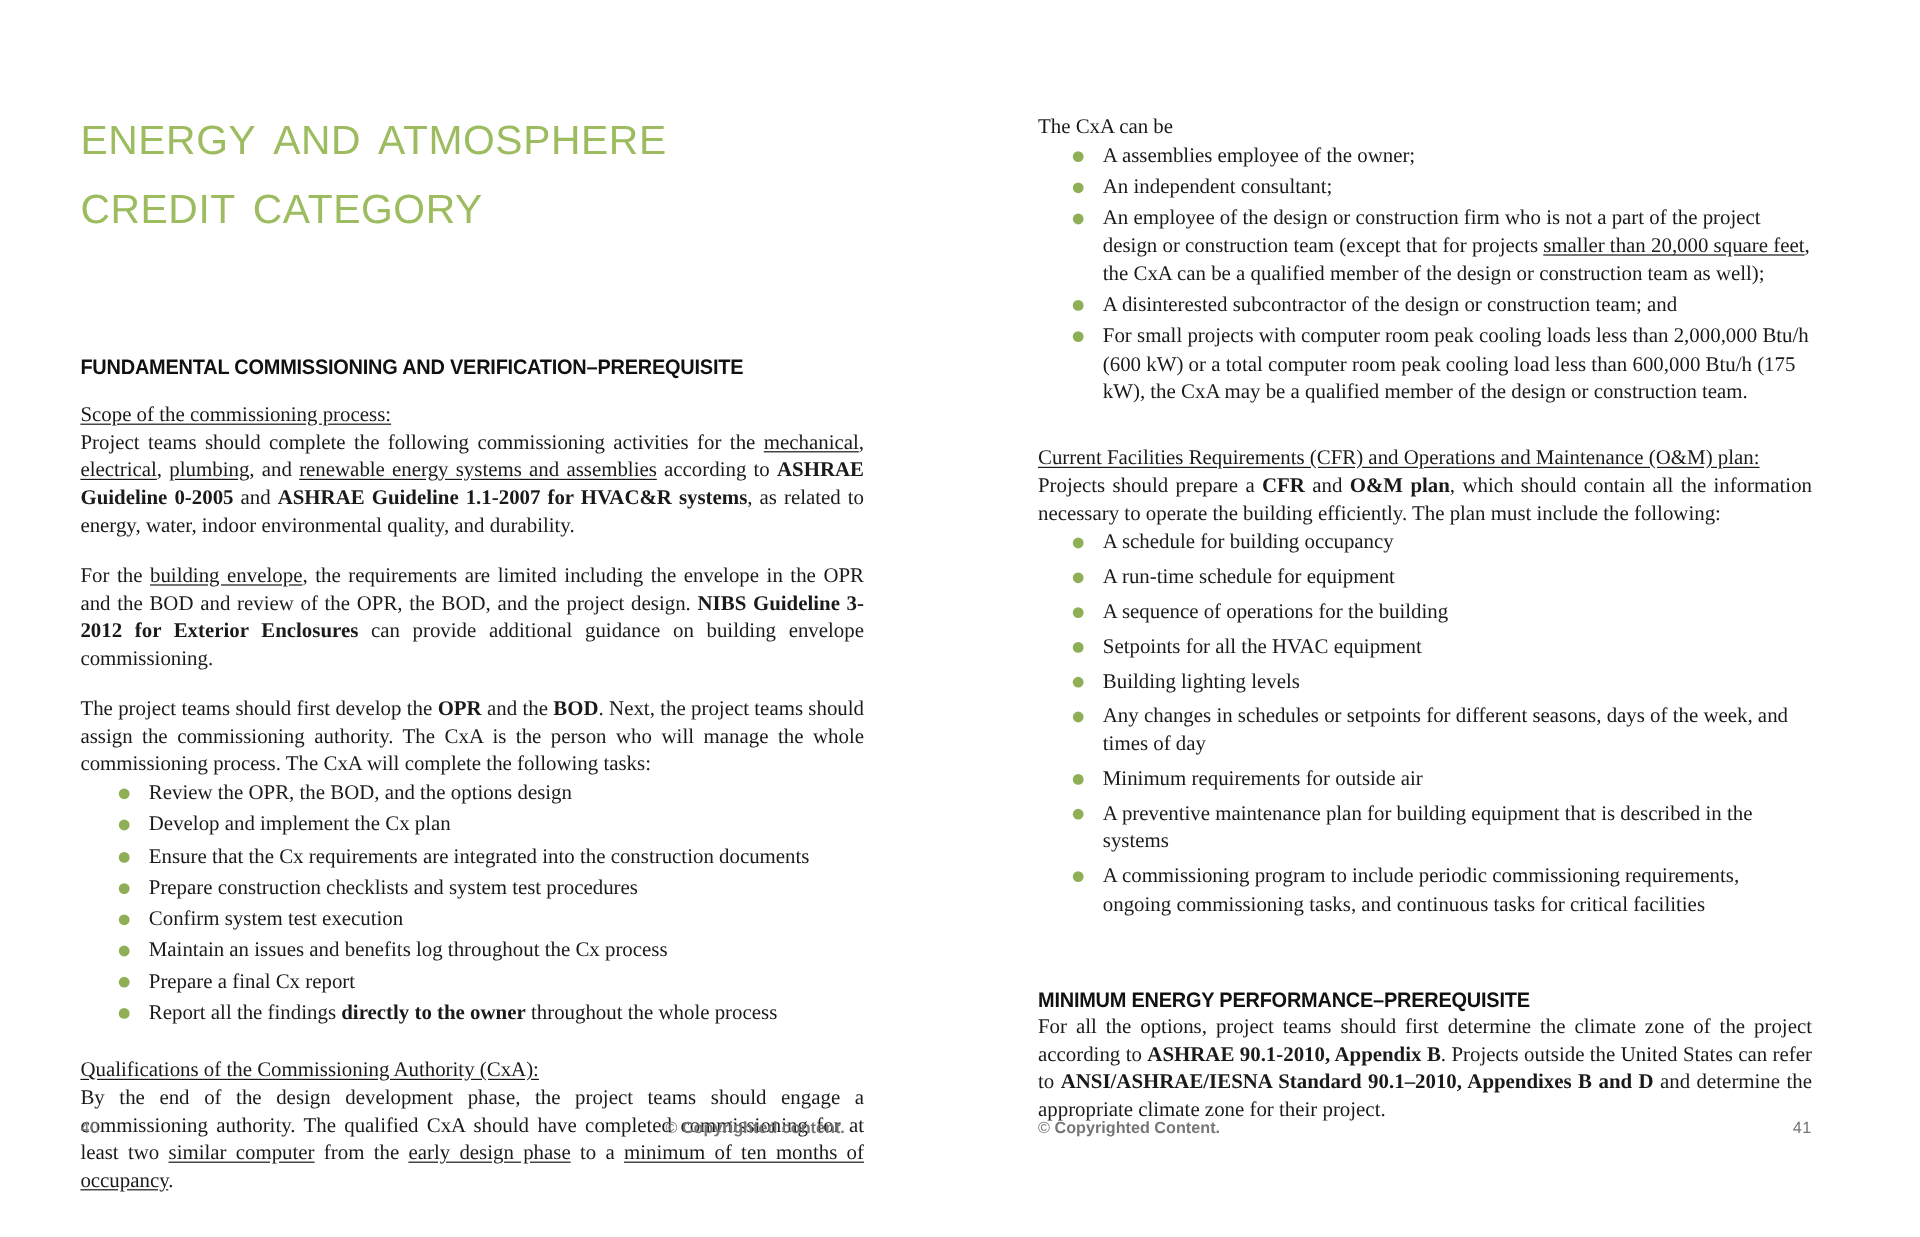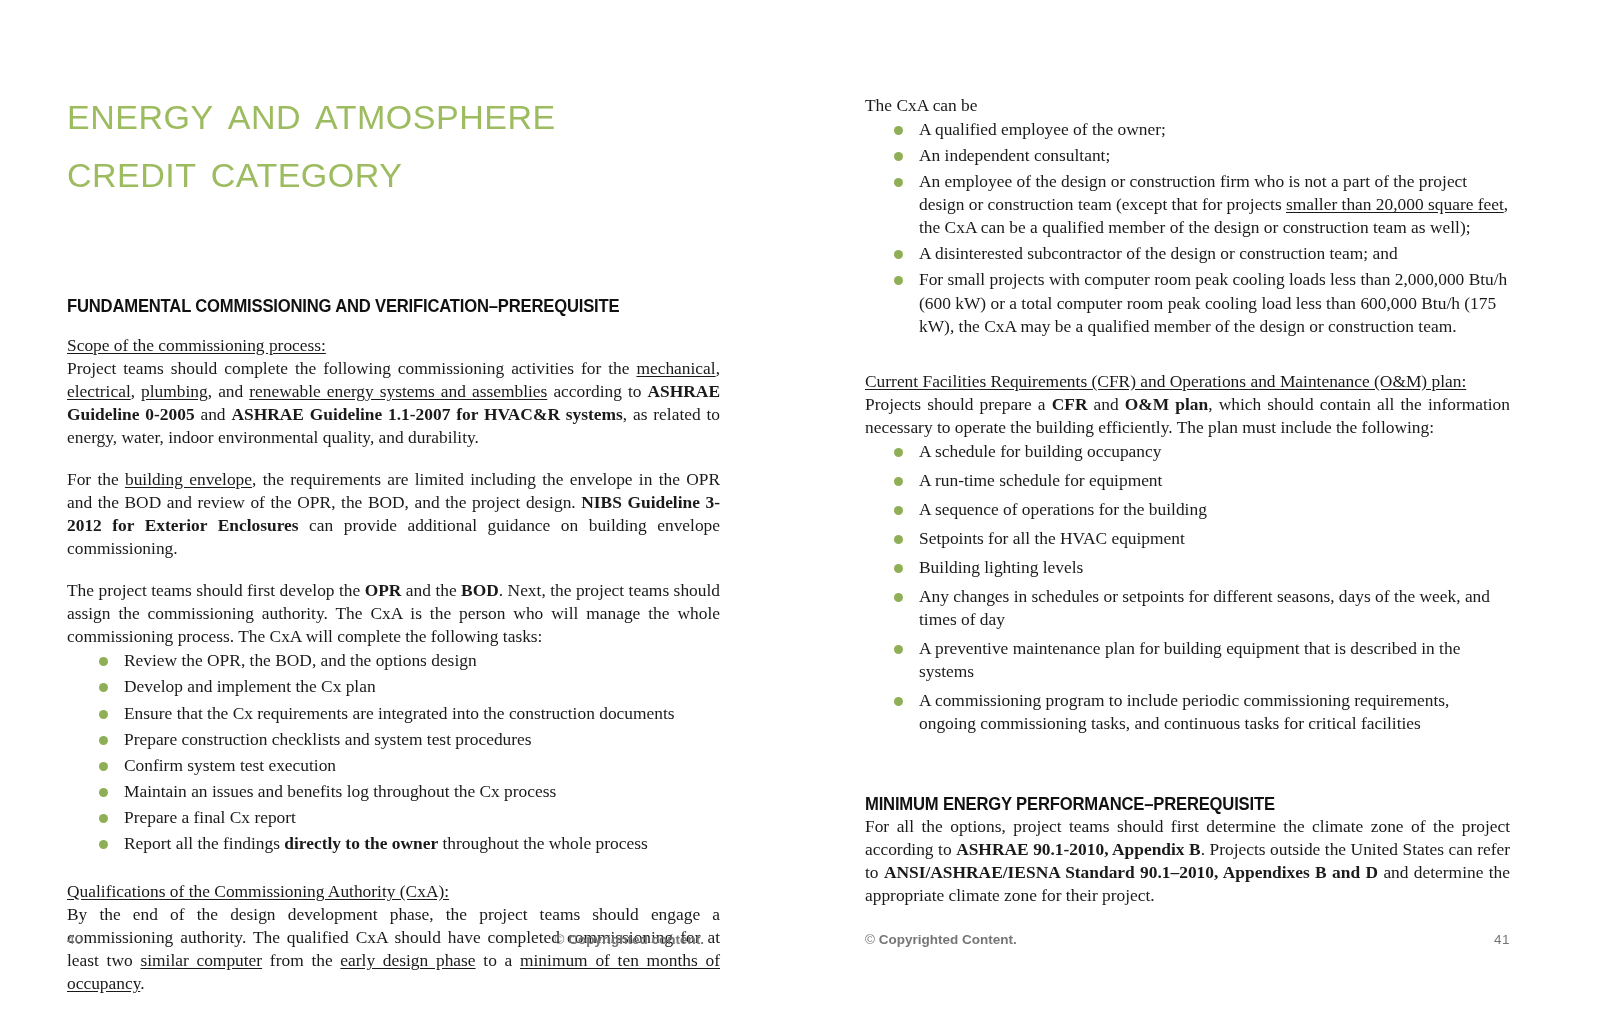--- a/index.html
+++ b/index.html
@@ -185,21 +185,21 @@
         <span>Copyrighted content.</span>
       </span>
     </div>
   </div>
 
   <div class="page page-right">
 
     <p class="body" style="margin-top:24px">The CxA can be</p>
 
     <ul class="bullets right-list">
-      <li>A qualified employee of the owner;</li>
+      <li>A assemblies employee of the owner;</li>
       <li>An independent consultant;</li>
       <li>
         <span>An employee of the design or construction firm who is not a part of the project design or construction team (except that for projects </span><span class="u">smaller than 20,000 square feet</span><span>, the CxA can be a qualified member of the design or construction team as well);</span>
       </li>
       <li>A disinterested subcontractor of the design or construction team; and</li>
       <li>For small projects with computer room peak cooling loads less than 2,000,000 Btu/h (600 kW) or a total computer room peak cooling load less than 600,000 Btu/h (175 kW), the CxA may be a qualified member of the design or construction team.</li>
     </ul>
 
     <p class="body" style="margin-top:32px">
       <span class="u">Current Facilities Requirements (CFR) and Operations and Maintenance (O&amp;M) plan:</span>
@@ -208,20 +208,21 @@
       <span>Projects should prepare a </span><span class="b">CFR</span><span> and </span><span class="b">O&amp;M plan</span><span>, which should contain all the information necessary to operate the building efficiently. The plan must include the following:</span>
     </p>
 
     <ul class="bullets right-list loose">
       <li>A schedule for building occupancy</li>
       <li>A run-time schedule for equipment</li>
       <li>A sequence of operations for the building</li>
       <li>Setpoints for all the HVAC equipment</li>
       <li>Building lighting levels</li>
       <li>Any changes in schedules or setpoints for different seasons, days of the week, and times of day</li>
+      <li>Minimum requirements for outside air</li>
       <li>A preventive maintenance plan for building equipment that is described in the systems</li>
       <li>A commissioning program to include periodic commissioning requirements, ongoing commissioning tasks, and continuous tasks for critical facilities</li>
     </ul>
 
     <h2 class="section-heading heading-block-2">MINIMUM ENERGY PERFORMANCE–PREREQUISITE</h2>
 
     <p class="body tight">
       <span>For all the options, project teams should first determine the climate zone of the project according to </span><span class="b">ASHRAE 90.1-2010, Appendix B</span><span>. Projects outside the United States can refer to </span><span class="b">ANSI/ASHRAE/IESNA Standard 90.1–2010, Appendixes B and D</span><span> and determine the appropriate climate zone for their project.</span>
     </p>
 

